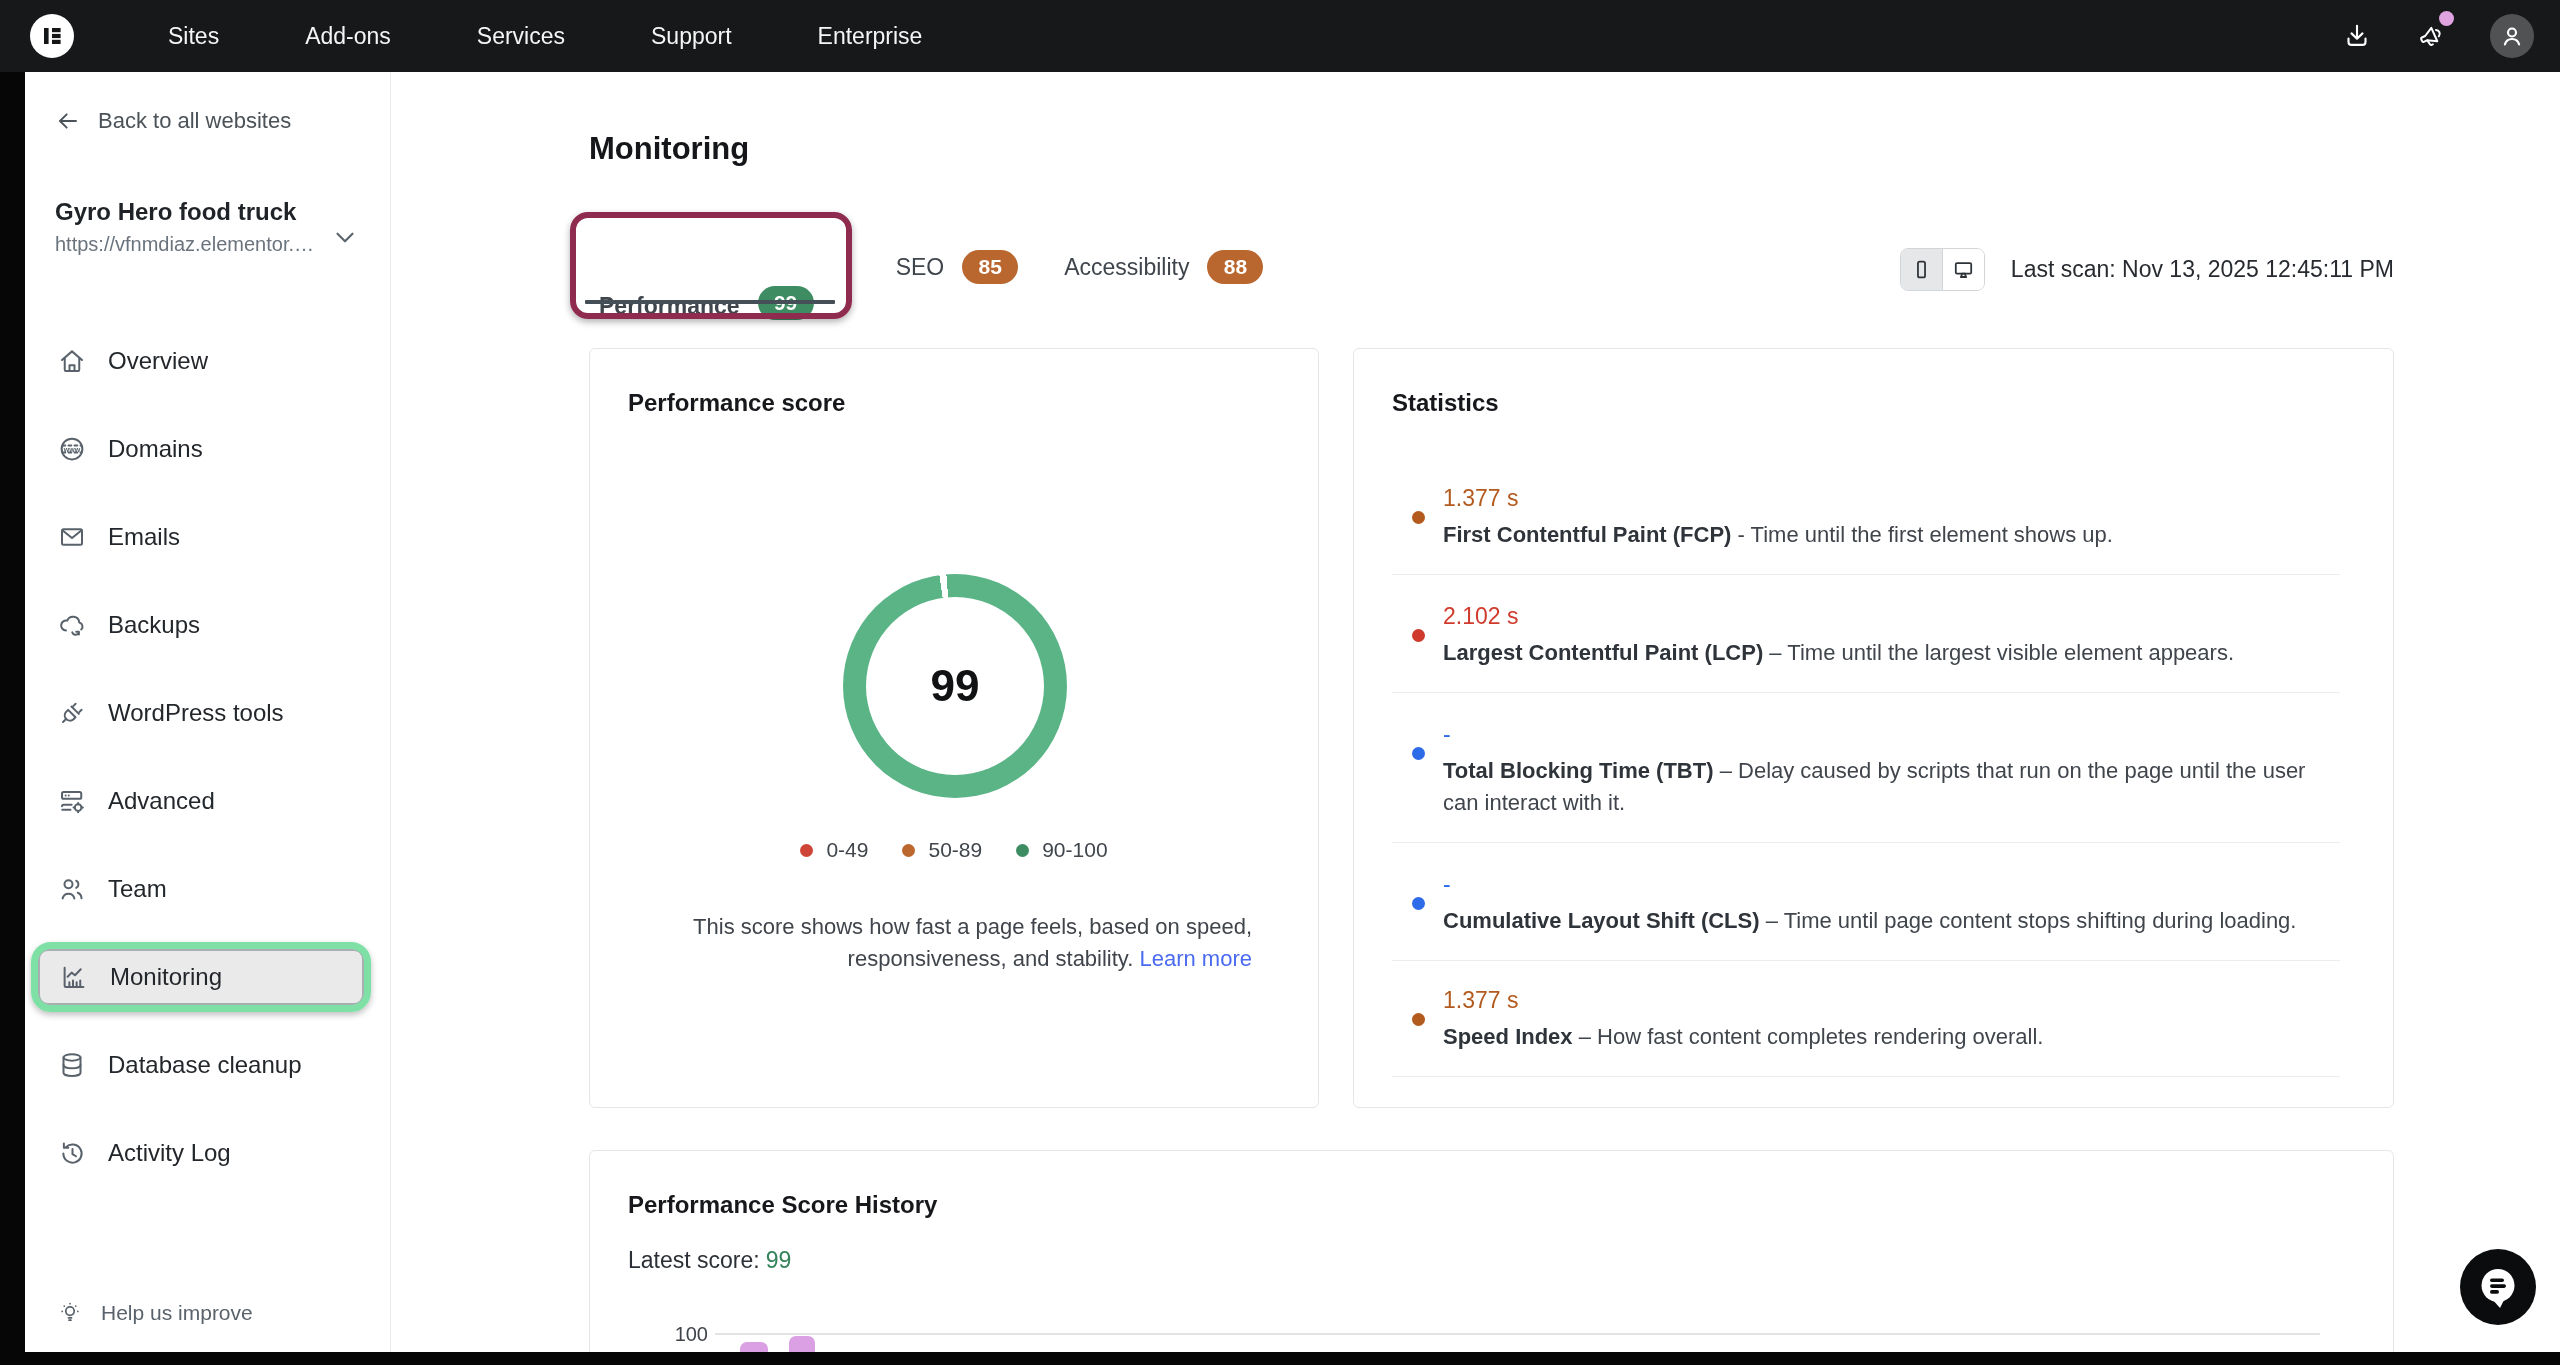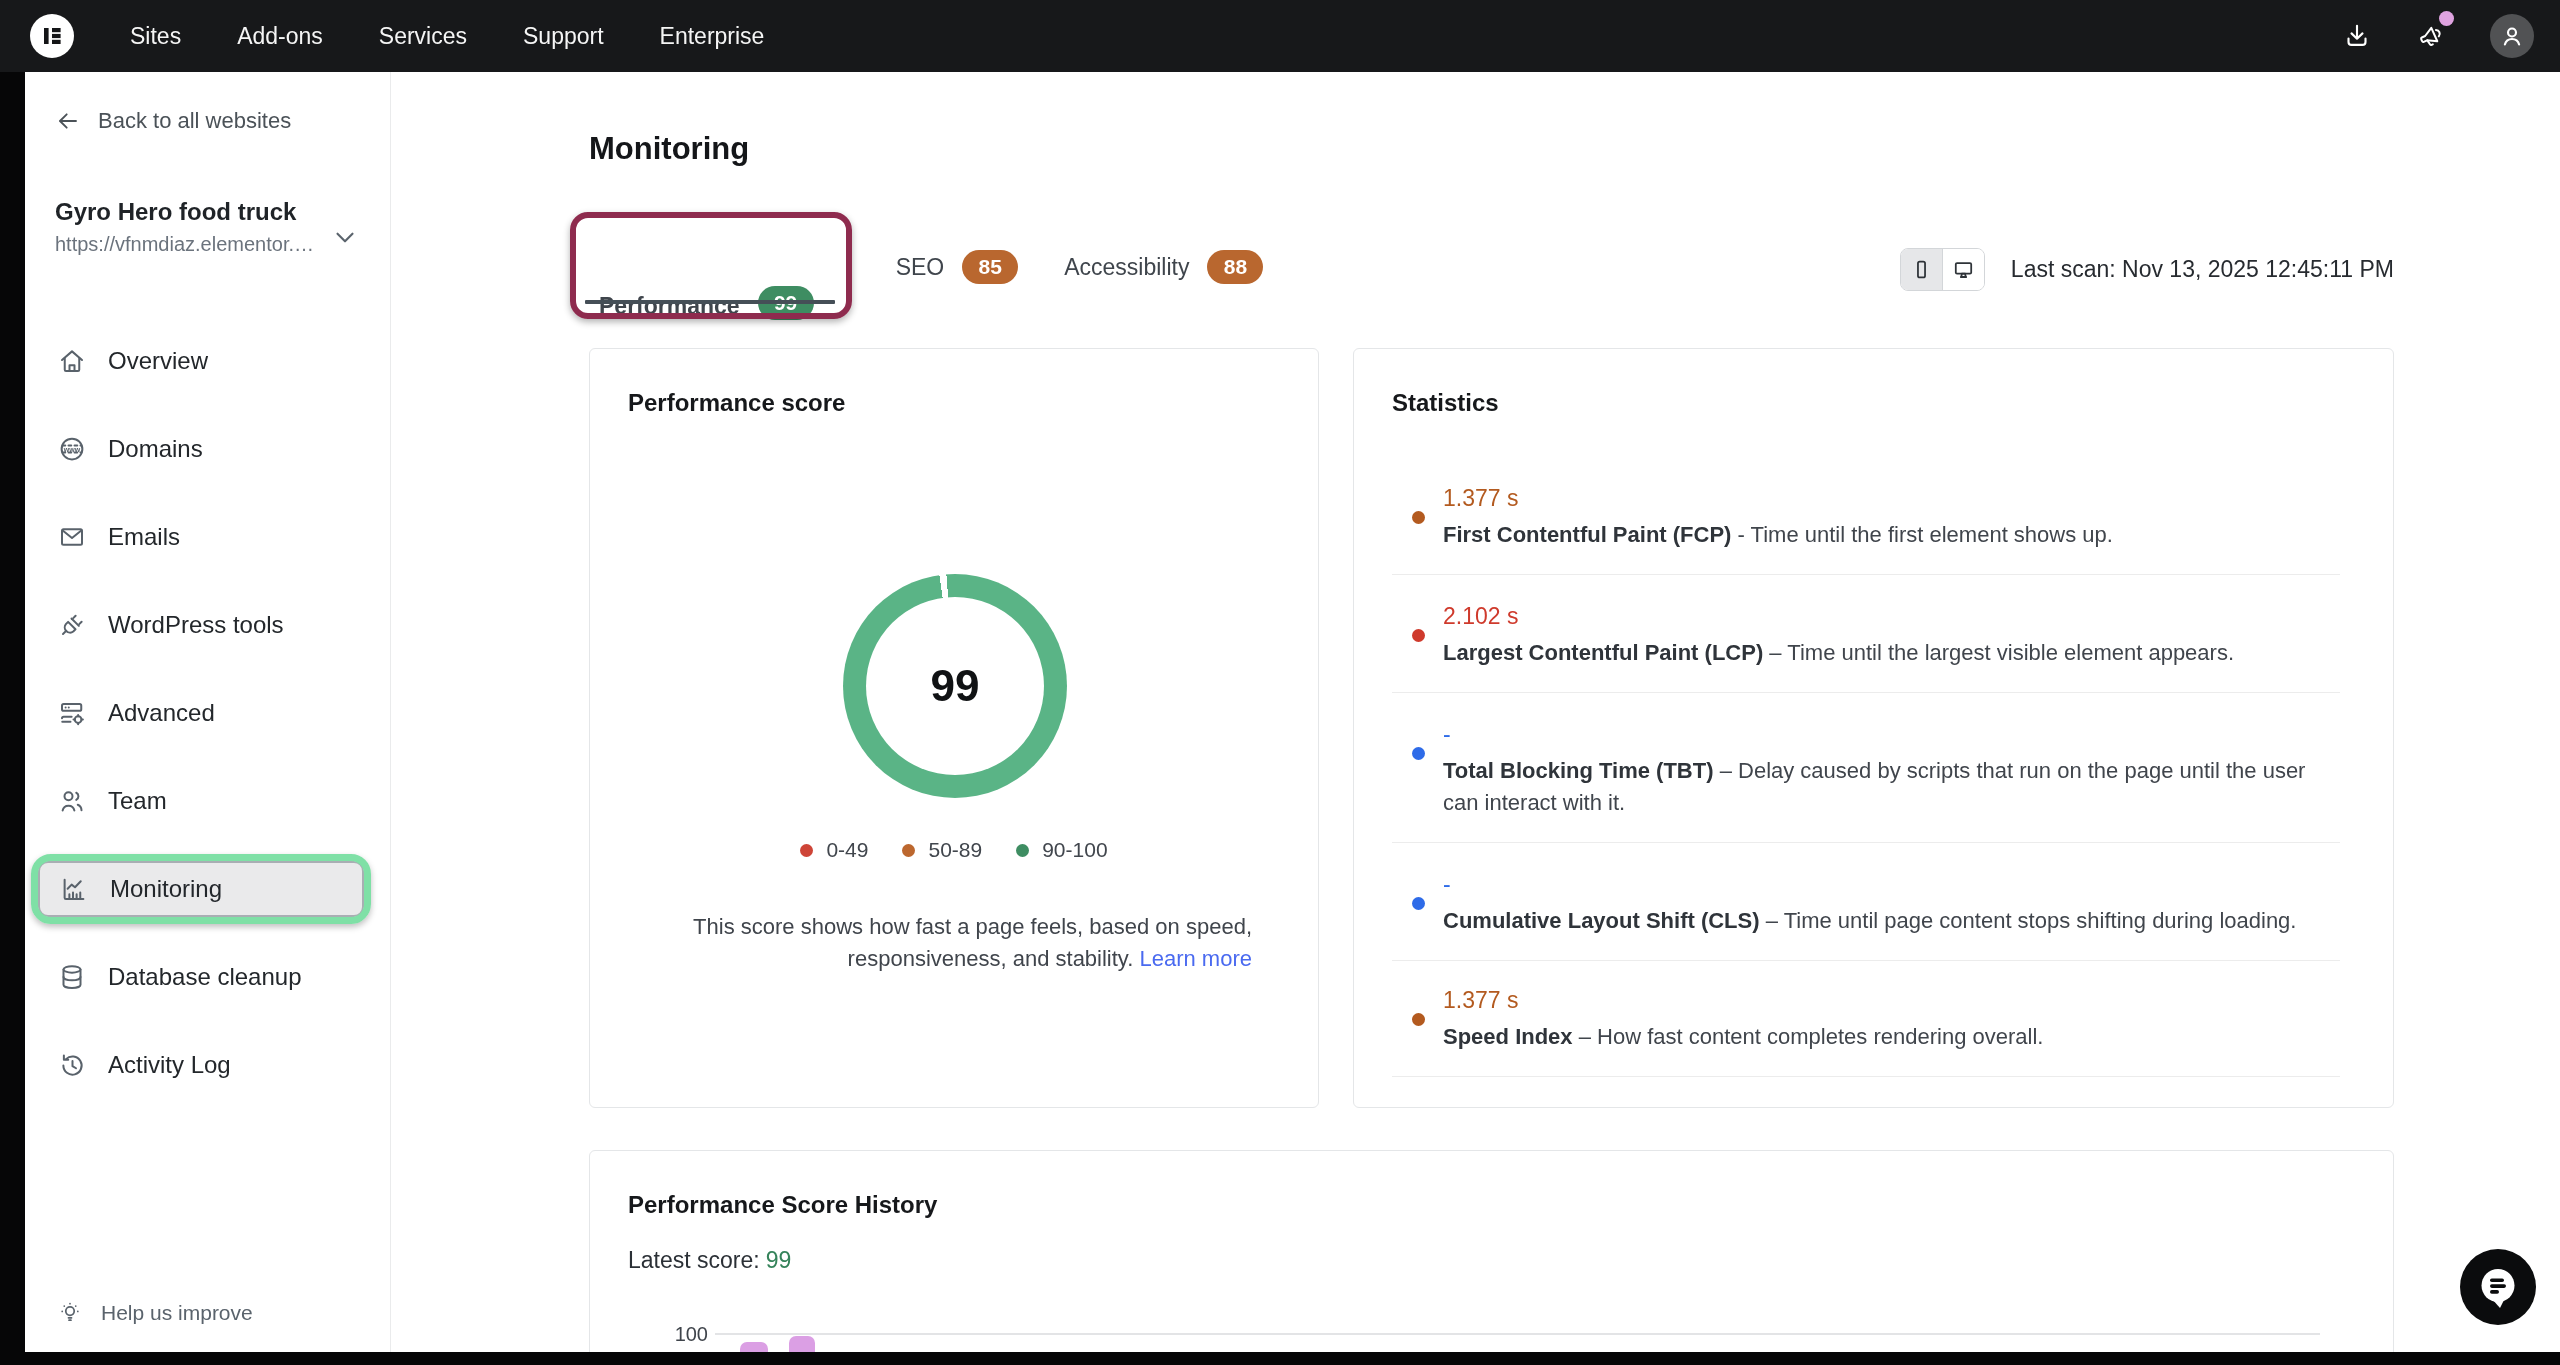--- a/index.html
+++ b/index.html
@@ -2,21 +2,21 @@
 <html><head>
 <meta charset="utf-8">
 <style>
   html,body{margin:0;padding:0;background:#000;}
   .screen{position:relative;width:2560px;height:1365px;background:#060607;overflow:hidden;
           font-family:"Liberation Sans",sans-serif;-webkit-font-smoothing:antialiased;}
   
   .navbar{position:absolute;top:0;left:0;right:0;height:72px;background:#17181a;
           display:flex;align-items:center;color:#f5f5f5;z-index:5;}
   .brand{width:44px;height:44px;margin-left:30px;flex:none;}
-  .nav-links{display:flex;gap:56px;margin-left:56px;font-size:23px;}
+  .nav-links{display:flex;gap:86px;margin-left:94px;font-size:23px;}
   .nav-link{cursor:pointer;}
   .nav-right{margin-left:auto;display:flex;align-items:center;gap:44px;margin-right:26px;}
   .nav-icon{width:30px;height:30px;color:#fff;position:relative;cursor:pointer;}
   .notif-wrap{position:relative;}
   .notif-dot{position:absolute;top:-10px;right:-8px;width:15px;height:15px;border-radius:50%;background:#dfa3e0;}
   .avatar{width:44px;height:44px;border-radius:50%;background:#515254;display:flex;align-items:center;justify-content:center;cursor:pointer;}
   
   .app{position:absolute;top:72px;left:25px;right:0;bottom:13px;background:#fff;display:flex;overflow:hidden;}
   
   .sidebar{width:365px;flex:none;position:relative;background:#fff;border-right:1px solid #eaebec;}
@@ -185,20 +185,28 @@
         </div>
         <div class="nav-item">
           <span class="icon"><svg viewBox="0 0 24 24" width="30" height="30" fill="none" stroke="currentColor" stroke-width="1.6" stroke-linecap="round" stroke-linejoin="round">
                 <rect x="4" y="5.8" width="16" height="12.4" rx="1.2"></rect>
                 <path d="m4.8 7 7.2 5.8L19.2 7"></path>
               </svg></span>
           <span>Emails</span>
         </div>
         <div class="nav-item">
           <span class="icon"><svg viewBox="0 0 24 24" width="30" height="30" fill="none" stroke="currentColor" stroke-width="1.6" stroke-linecap="round" stroke-linejoin="round">
+                <path d="M7.2 16.4a4 4 0 1 1 1-7.9 5 5 0 0 1 9.6 1.5 3.3 3.3 0 0 1 1.6 5.6"></path>
+                <path d="M12.2 17.9a2.9 2.9 0 0 0 5 .8"></path>
+                <path d="M17.5 19.5v-2.1h-2.1"></path>
+              </svg></span>
+          <span>Backups</span>
+        </div>
+        <div class="nav-item">
+          <span class="icon"><svg viewBox="0 0 24 24" width="30" height="30" fill="none" stroke="currentColor" stroke-width="1.6" stroke-linecap="round" stroke-linejoin="round">
                 <path d="m4.8 19.2 2.6-2.6"></path>
                 <path d="M7.1 11.3a4.2 4.2 0 0 0 5.9 5.9l1.8-1.8-5.9-5.9z"></path>
                 <path d="m11.6 6.8 5.9 5.9"></path>
                 <path d="M14.9 4.6 13 6.5M19.7 9.4l-1.9 1.9"></path>
               </svg></span>
           <span>WordPress tools</span>
         </div>
         <div class="nav-item">
           <span class="icon"><svg viewBox="0 0 24 24" width="30" height="30" fill="none" stroke="currentColor" stroke-width="1.6" stroke-linecap="round" stroke-linejoin="round">
                 <rect x="4" y="4.8" width="15.4" height="5.4" rx="1.3"></rect>

